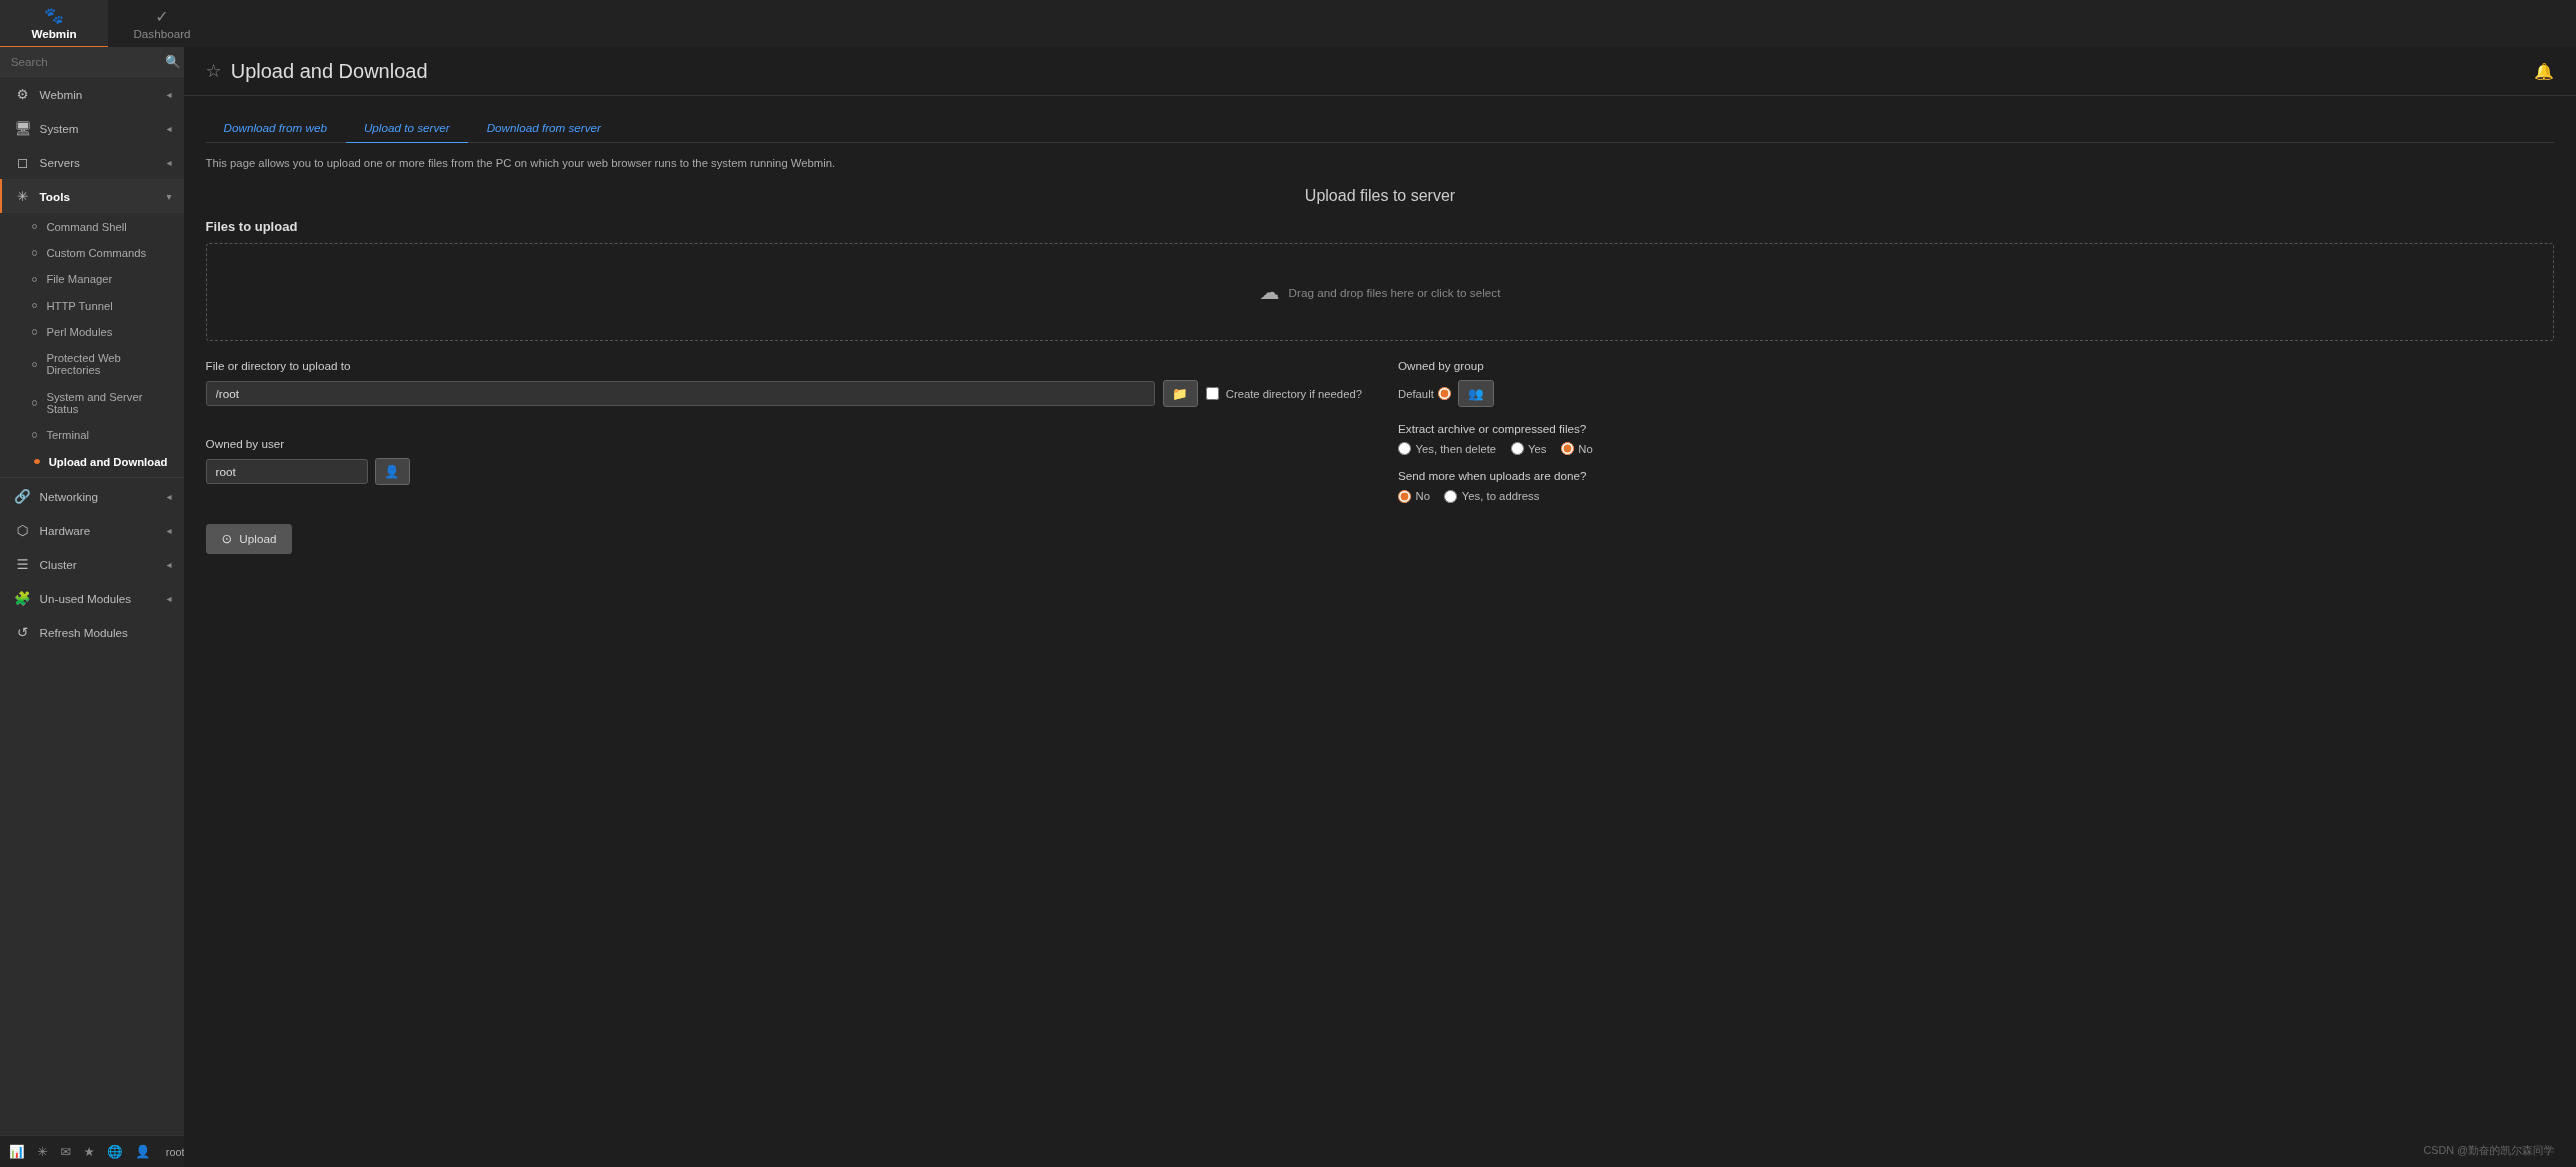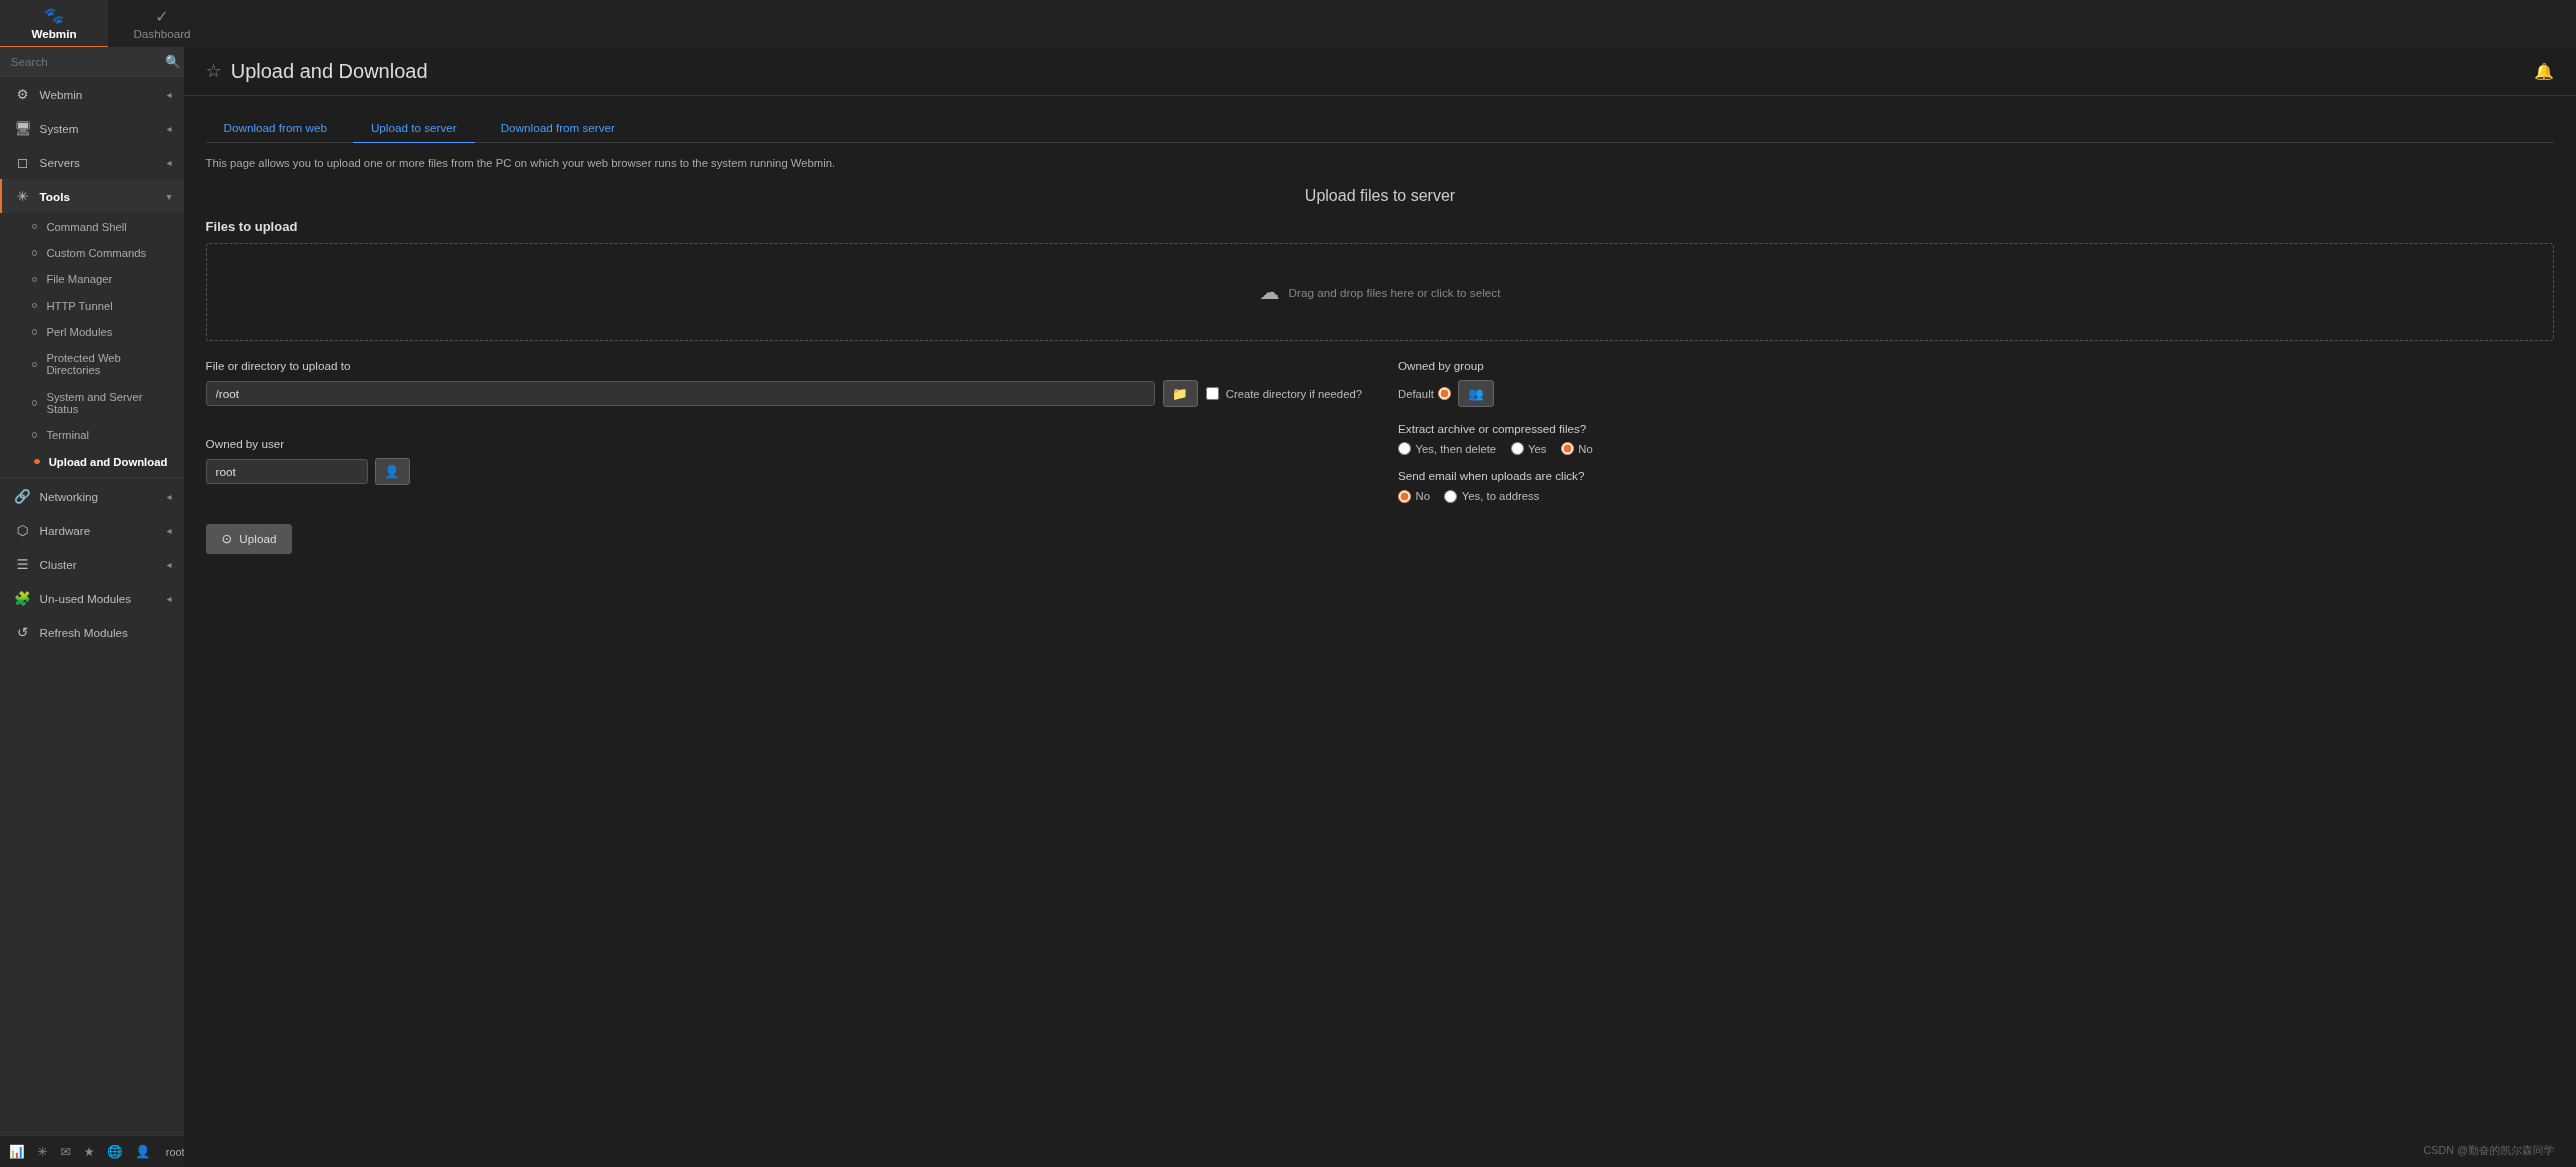--- a/index.html
+++ b/index.html
@@ -177,23 +177,24 @@
     .bell-icon { color: #888; font-size: 16px; cursor: pointer; }
 
     .main-body {
       padding: 18px 21.6px;
       flex: 1;
     }
 
     
     .tabs {
       display: flex;
-      gap: 8px;
+      gap: 1px;
       margin-bottom: 14.4px;
       border-bottom: 0.9px solid #3a3a3a;
+      font-style: italic;
     }
     .tab {
       padding: 7.2px 18px;
       font-size: 11.7px;
       cursor: pointer;
       color: #aaa;
       border-bottom: 1.8px solid transparent;
       margin-bottom: -0.9px;
     }
     .tab.active {
@@ -536,21 +537,21 @@
                 <span>Yes</span>
               </span>
               <span>
                 <input type="radio" name="extract" checked="" style="">
                 <span>No</span>
               </span>
             </div>
           </div>
 
           <div class="radio-group" style="margin-top:14.4px;">
-            <label>Send email when uploads are click?</label>
+            <label>Send more when uploads are done?</label>
             <div class="radio-row">
               <span>
                 <input type="radio" name="email" checked="" style="">
                 <span>No</span>
               </span>
               <span>
                 <input type="radio" name="email" style="">
                 <span>Yes, to address</span>
               </span>
             </div>

